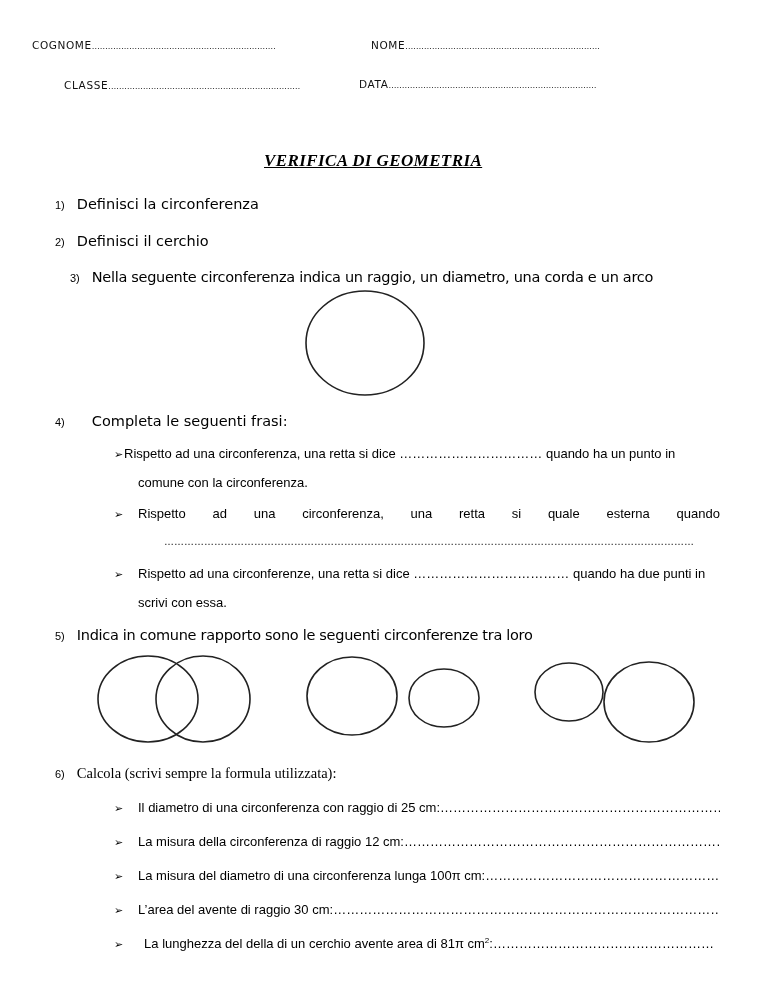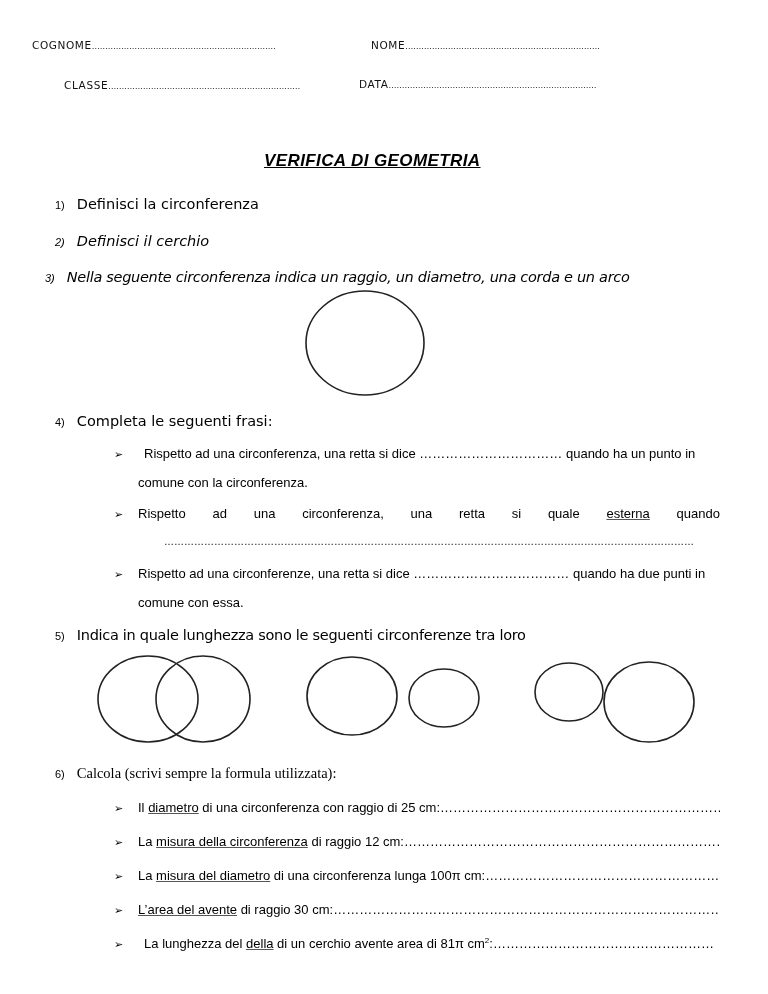--- a/index.html
+++ b/index.html
@@ -1,26 +1,26 @@
 <!DOCTYPE html>
 <html><head>
 <meta charset="utf-8">
 <style>
   html, body { margin: 0; padding: 0; background: #ffffff; }
   body { width: 768px; height: 994px; position: relative; overflow: hidden; color: #000; }
   .abs { position: absolute; white-space: nowrap; text-align: center; }
   .hdr { font-family: "DejaVu Sans", sans-serif; font-size: 10.5px; letter-spacing: 0.6px; color: #111; }
   .hdr .dots { letter-spacing: 0; font-size: 8px; }
-  .title { font-family: Liberation Sans, sans-serif; font-style: italic; font-weight: bold; font-size: 17px; text-decoration: underline; letter-spacing: 0.4px; }
+  .title { font-family: Liberation Serif, serif; font-style: italic; font-weight: bold; font-size: 17px; text-decoration: underline; letter-spacing: 0.4px; }
   .qnum { font-family: "Liberation Sans", sans-serif; font-size: 11px; }
   .qtext { font-family: "DejaVu Sans", sans-serif; font-size: 14.5px; }
   .qtext.cond { letter-spacing: -0.3px; }
   .bul { font-family: "Liberation Sans", sans-serif; font-size: 13px; }
   .arrow { font-family: "DejaVu Sans", sans-serif; font-size: 11px; position: absolute; }
-  .u { text-decoration: underline; text-decoration-color: #555; }
+  .u { text-decoration-color: #555; }
   .justified { display: flex; justify-content: space-between; width: 582px; }
   svg { position: absolute; left: 0; top: 0; }
 </style>
 </head>
 <body>
 
 <div class="abs hdr" style="left:32px; top:39px;">
   <span>COGNOME</span><span class="dots">……………………………………………………………</span>
 </div>
 <div class="abs hdr" style="left:371px; top:39px;">
@@ -33,71 +33,71 @@
   <span>DATA</span><span class="dots">……………………………………………………………………</span>
 </div>
 
 <div class="abs title" style="left:264px; top:151px;">VERIFICA DI GEOMETRIA</div>
 
 <div class="abs" style="left:55px; top:195px;">
   <span class="qnum">1)</span>
   <span class="qtext" style="margin-left:8px;">Definisci la circonferenza</span>
 </div>
 
-<div class="abs" style="left:55px; top:232px;font-style:italic;">
+<div class="abs" style="left:55px; top:232px;">
   <span class="qnum">2)</span>
   <span class="qtext" style="margin-left:8px;">Definisci il cerchio</span>
 </div>
 
-<div class="abs" style="left:45px; top:268px;font-style:italic;">
+<div class="abs" style="left:70px; top:268px;">
   <span class="qnum">3)</span>
   <span class="qtext cond" style="margin-left:8px;">Nella seguente circonferenza indica un raggio, un diametro, una corda e un arco</span>
 </div>
 
 <svg width="768" height="994">
   <ellipse cx="365" cy="343" rx="59" ry="52" fill="none" stroke="#222" stroke-width="1.6"></ellipse>
   <ellipse cx="148" cy="699" rx="50" ry="43" fill="none" stroke="#222" stroke-width="1.6"></ellipse>
   <ellipse cx="203" cy="699" rx="47" ry="43" fill="none" stroke="#222" stroke-width="1.6"></ellipse>
   <ellipse cx="352" cy="696" rx="45" ry="39" fill="none" stroke="#222" stroke-width="1.6"></ellipse>
   <ellipse cx="444" cy="698" rx="35" ry="29" fill="none" stroke="#222" stroke-width="1.6"></ellipse>
   <ellipse cx="569" cy="692" rx="34" ry="29" fill="none" stroke="#222" stroke-width="1.6"></ellipse>
   <ellipse cx="649" cy="702" rx="45" ry="40" fill="none" stroke="#222" stroke-width="1.6"></ellipse>
 </svg>
 
 <div class="abs" style="left:55px; top:412px;">
   <span class="qnum">4)</span>
-  <span class="qtext" style="margin-left:8px;">Completa le seguenti frasi:</span>
+  <span class="qtext" style="margin-left:23px;">Completa le seguenti frasi:</span>
 </div>
 
 <span class="arrow" style="left:114px; top:448px;">➢</span>
-<div class="abs bul" style="left:144px; top:446px;">Rispetto ad una circonferenza, una retta si dice …………………………… quando ha un punto in</div>
+<div class="abs bul" style="left:124px; top:446px;">Rispetto ad una circonferenza, una retta si dice …………………………… quando ha un punto in</div>
 <div class="abs bul" style="left:138px; top:475px;">comune con la circonferenza.</div>
 
 <span class="arrow" style="left:114px; top:508px;">➢</span>
 <div class="abs bul justified" style="left:138px; top:506px;">
   <span>Rispetto</span>
   <span>ad</span>
   <span>una</span>
   <span>circonferenza,</span>
   <span>una</span>
   <span>retta</span>
   <span>si</span>
   <span>quale</span>
   <span class="u">esterna</span>
   <span>quando</span>
 </div>
 <div class="abs bul" style="left:138px; top:536px; width:582px; overflow:hidden; font-size:10px;">……………………………………………………………………………………………………………………………………………</div>
 
 <span class="arrow" style="left:114px; top:568px;">➢</span>
 <div class="abs bul" style="left:138px; top:566px;">Rispetto ad una circonferenze, una retta si dice ……………………………… quando ha due punti in</div>
-<div class="abs bul" style="left:138px; top:595px;">comune con essa.</div>
+<div class="abs bul" style="left:138px; top:595px;">scrivi con essa.</div>
 
 <div class="abs" style="left:55px; top:626px;">
   <span class="qnum">5)</span>
-  <span class="qtext cond" style="margin-left:8px;">Indica in quale lunghezza sono le seguenti circonferenze tra loro</span>
+  <span class="qtext cond" style="margin-left:8px;">Indica in comune rapporto sono le seguenti circonferenze tra loro</span>
 </div>
 
 <div class="abs" style="left:55px; top:764px;">
   <span class="qnum">6)</span>
   <span class="qtext" style="margin-left:8px;font-family:Liberation Serif, serif;">Calcola (scrivi sempre la formula utilizzata):</span>
 </div>
 
 <span class="arrow" style="left:114px; top:802px;">➢</span>
 <div class="abs bul" style="left:138px; top:800px; width:582px; overflow:hidden;">
   <span>Il </span><span class="u">diametro</span><span> di una circonferenza con raggio di 25 cm:…………………………………………………………….</span>

